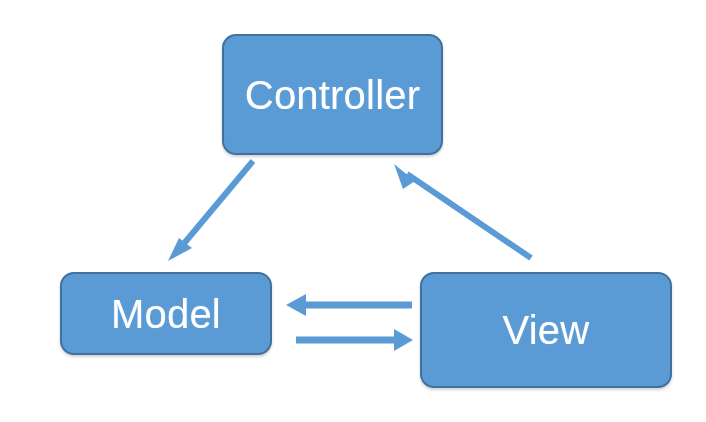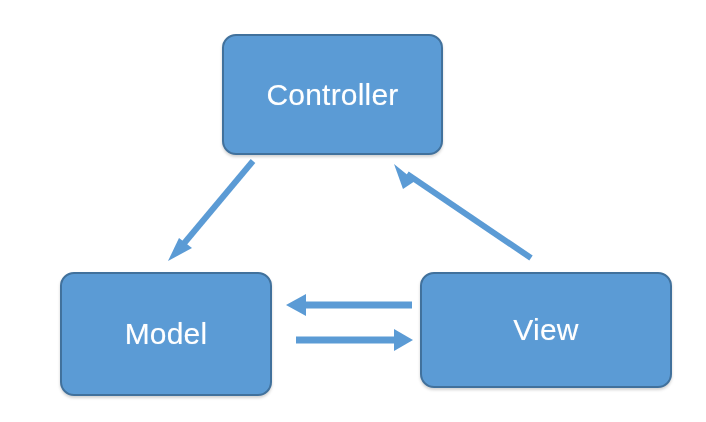--- a/index.html
+++ b/index.html
@@ -30,39 +30,39 @@
     display: flex;
     align-items: center;
     justify-content: center;
     border-radius: 14px;
     border: 2px solid #41719C;
     background: #5B9BD5;
     box-shadow: 0 2px 3px rgba(0,0,0,0.18);
   }
   .node-label {
     color: #ffffff;
-    font-size: 30px;
+    font-size: 40px;
     font-weight: 400;
     letter-spacing: 0.2px;
     line-height: 1;
     font-family: "Liberation Sans", sans-serif;
     text-shadow: 0 0 1px rgba(255,255,255,0.45);
     user-select: none;
   }
   #node-controller {
     left: 222px;
     top: 34px;
     width: 221px;
     height: 121px;
   }
   #node-model {
     left: 60px;
     top: 272px;
     width: 212px;
-    height: 124px;
+    height: 83px;
   }
   #node-view {
     left: 420px;
     top: 272px;
     width: 252px;
     height: 116px;
   }
 </style>
 </head>
 <body>

